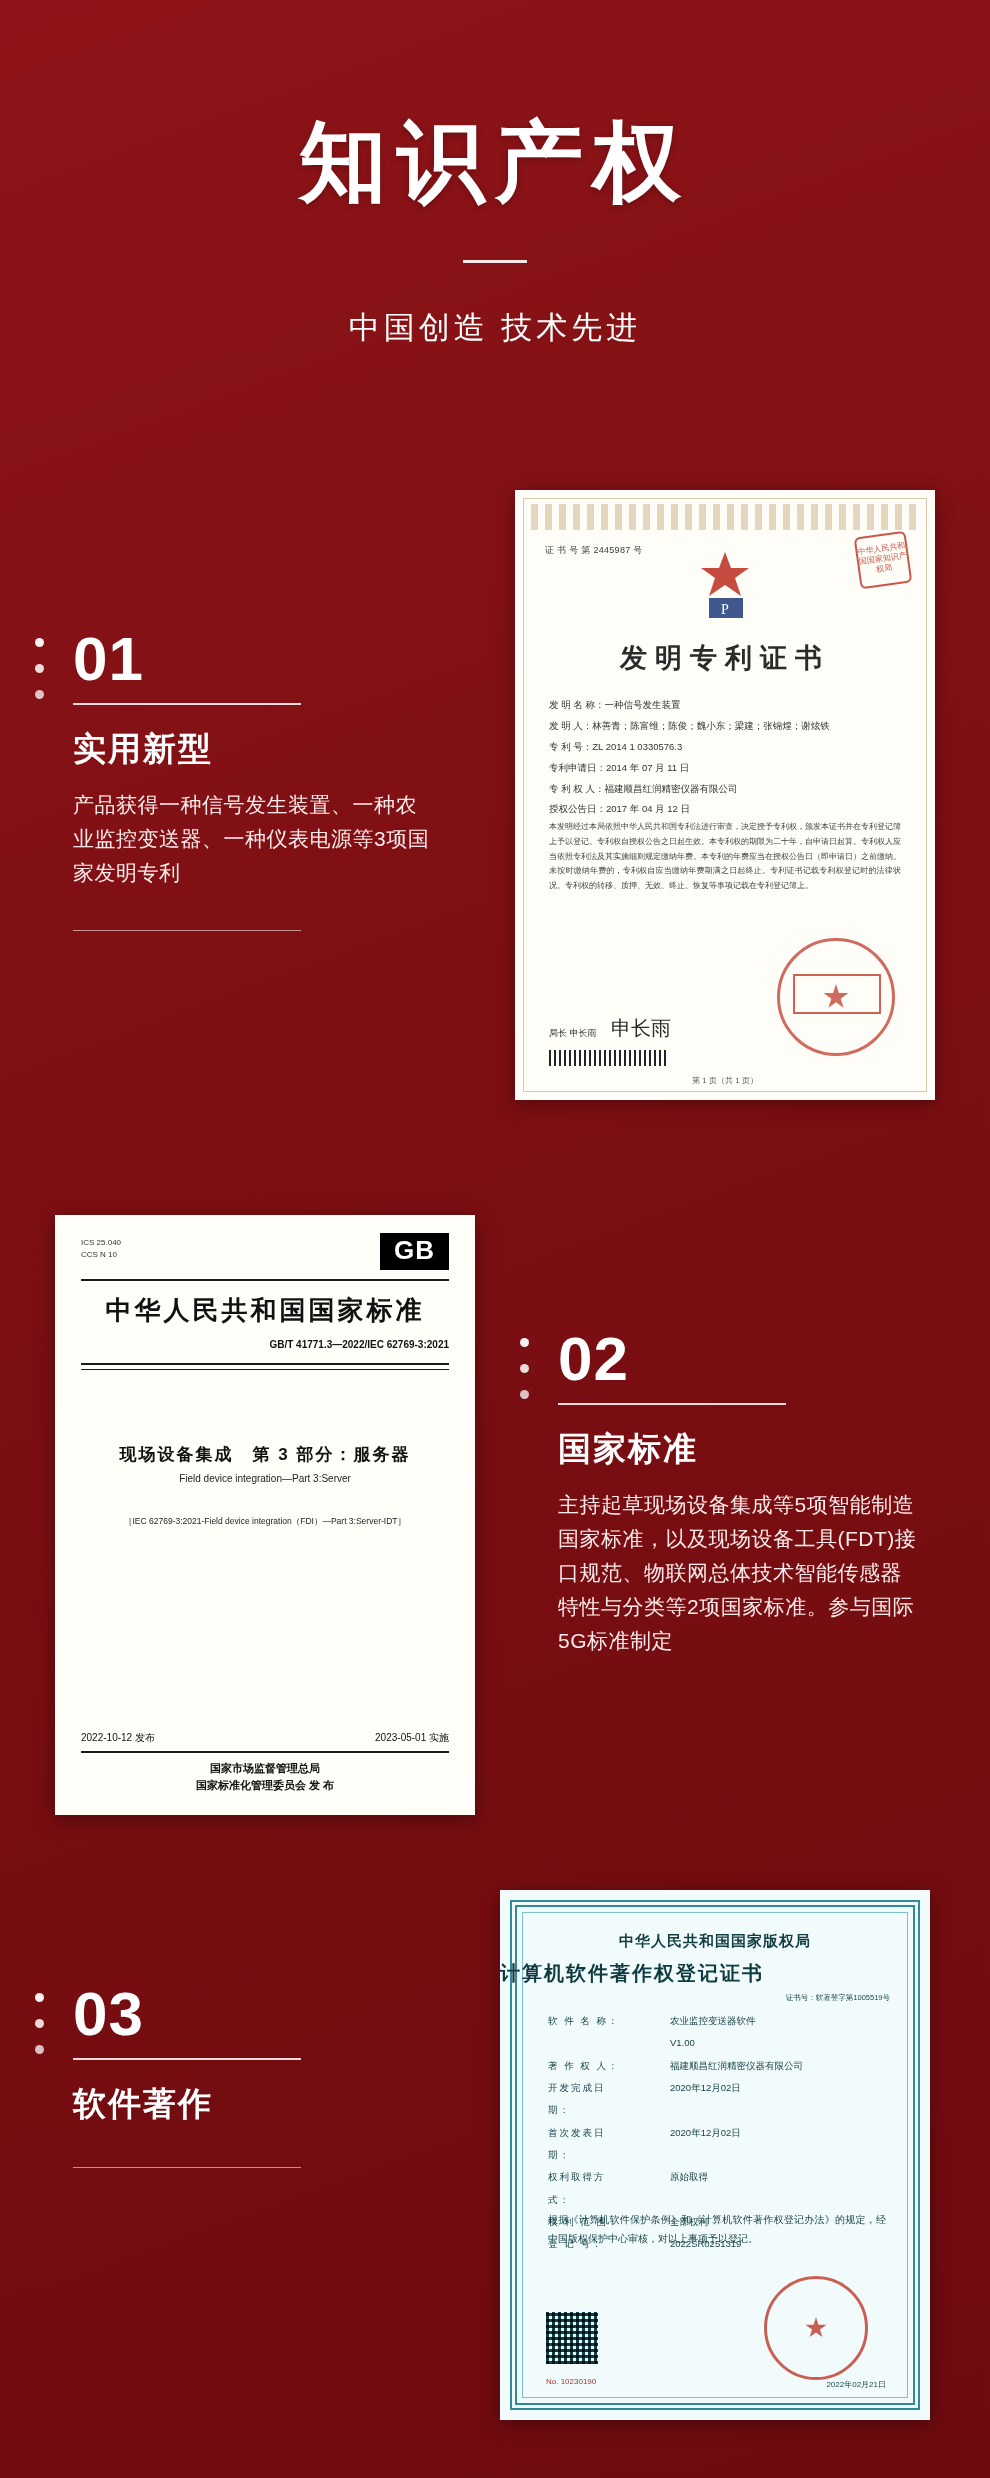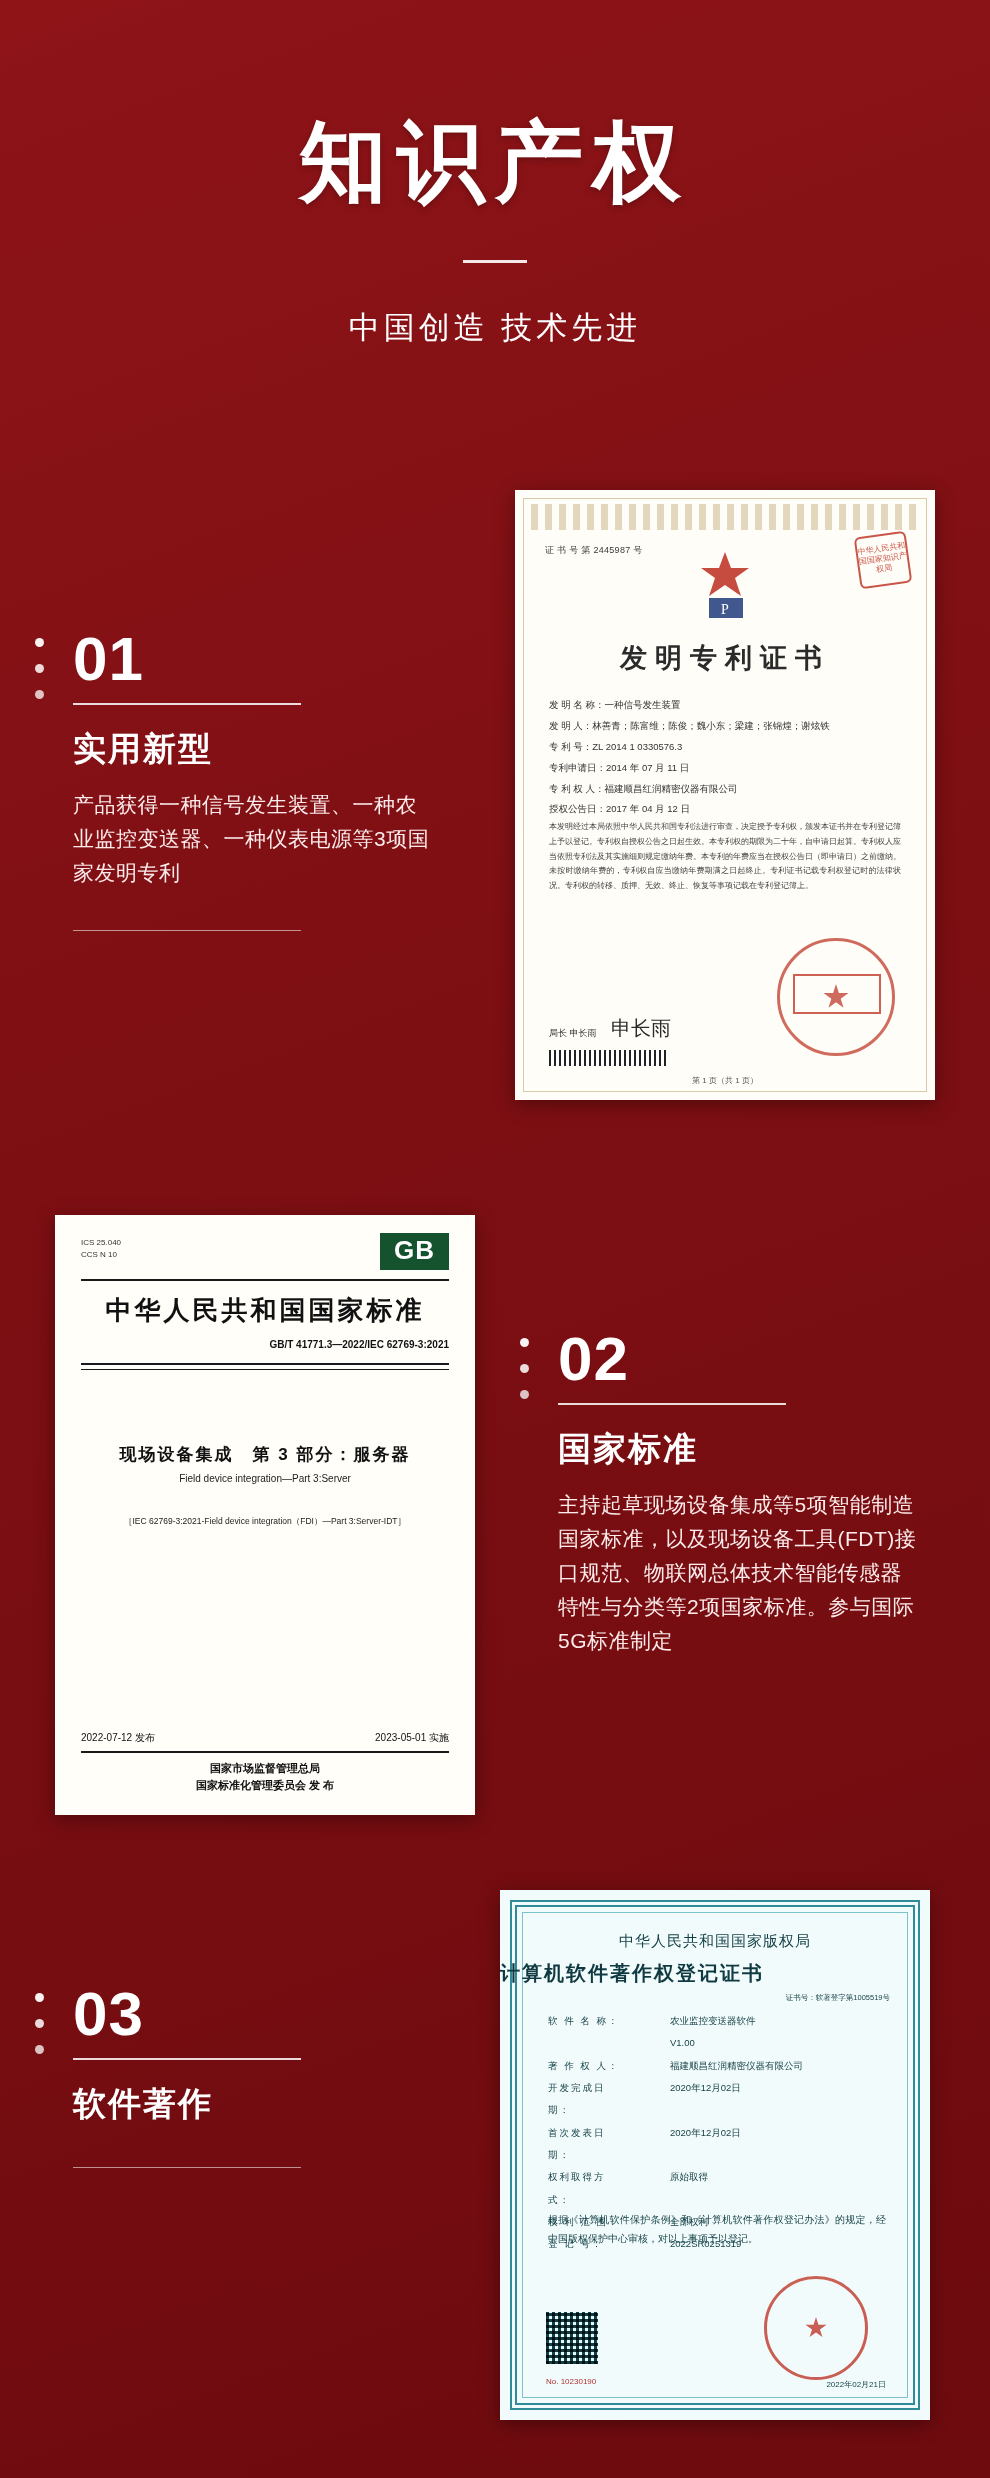--- a/index.html
+++ b/index.html
@@ -124,21 +124,21 @@
   .c1-stamp { position:absolute; right:40px; bottom:44px; width:118px; height:118px; border:3px solid #c0392b;
     border-radius:50%; opacity:.75;}
   .c1-stamp::after { content:""; position:absolute; left:50%; top:50%; width:26px; height:26px;
     transform:translate(-50%,-50%); background:#c0392b; clip-path: polygon(50% 0%,61% 35%,98% 35%,68% 57%,79% 91%,50% 70%,21% 91%,32% 57%,2% 35%,39% 35%);}
   .c1-redbox { position:absolute; right:54px; bottom:86px; width:88px; height:40px; border:2px solid #c0392b; opacity:.8;}
   .c1-foot { position:absolute; left:0; right:0; bottom:14px; text-align:center; font-size:8px; color:#555;}
 
   
   .cert2 { left: 55px; top: 1215px; width: 420px; height: 600px; padding: 18px 18px; background:#fffef9;}
   .c2-ics { position:absolute; left:26px; top:22px; font-size:8px; color:#333; line-height:1.5;}
-  .c2-gb { position:absolute; right:26px; top:18px; background:#14532d; color:#fff; font-size:26px;
+  .c2-gb { position:absolute; right:26px; top:18px; background:#000000; color:#fff; font-size:26px;
     font-weight:bold; padding:2px 14px 4px; letter-spacing:1px;}
   .c2-line { position:absolute; left:26px; right:26px; top:64px; height:2px; background:#1a1a1a;}
   .c2-title { position:absolute; left:0; right:0; top:78px; text-align:center; font-size:26px; color:#111;
     font-weight:bold; letter-spacing:3px;}
   .c2-code { position:absolute; right:26px; top:124px; font-size:10px; color:#111; font-weight:bold;}
   .c2-line2 { position:absolute; left:26px; right:26px; top:148px; height:2px; background:#1a1a1a;}
   .c2-line3 { position:absolute; left:26px; right:26px; top:154px; height:1px; background:#1a1a1a;}
   .c2-name { position:absolute; left:0; right:0; top:228px; text-align:center; font-size:17px; color:#111;
     font-weight:bold; letter-spacing:2px;}
   .c2-en { position:absolute; left:0; right:0; top:258px; text-align:center; font-size:10px; color:#222;}
@@ -148,21 +148,21 @@
     font-size:10px; color:#111;}
   .c2-bline { position:absolute; left:26px; right:26px; bottom:62px; height:2px; background:#1a1a1a;}
   .c2-issuer { position:absolute; left:0; right:0; bottom:22px; text-align:center; font-size:11px; color:#111;
     font-weight:bold; line-height:1.5;}
 
   
   .cert3 { left: 500px; top: 1890px; width: 430px; height: 530px; background:#f2fbfb; padding:16px;}
   .c3-frame { position:absolute; inset:10px; border:7px double #2e8b97; }
   .c3-frame2 { position:absolute; inset:22px; border:1px solid #7cc2c9; }
   .c3-org { position:absolute; left:0; right:0; top:42px; text-align:center; font-size:15px; color:#123f46;
-    font-weight:normal; letter-spacing:1px;}
+    font-weight:bold; letter-spacing:1px;}
   .c3-title { position:absolute; left:0; right:0; top:70px; text-align:left; font-size:20px; color:#0f3a41;
     font-weight:bold; letter-spacing:2px;}
   .c3-certno { position:absolute; right:40px; top:103px; font-size:7.5px; color:#123f46;}
   .c3-fields { position:absolute; left:48px; right:44px; top:120px; font-size:9.5px; color:#123f46; line-height:2.35;}
   .c3-fields .row { display:flex;gap:44px; }
   .c3-fields .k { width:78px; flex:none; letter-spacing:2px;}
   .c3-para { position:absolute; left:48px; right:44px; top:320px; font-size:10px; color:#123f46; line-height:1.9;
     text-align:justify;}
   .c3-qr { position:absolute; left:46px; bottom:56px; width:52px; height:52px;
     background:
@@ -237,21 +237,21 @@
     <div class="c2-gb">GB</div>
     <div class="c2-line"></div>
     <div class="c2-title">中华人民共和国国家标准</div>
     <div class="c2-code">GB/T 41771.3—2022/IEC 62769-3:2021</div>
     <div class="c2-line2"></div>
     <div class="c2-line3"></div>
     <div class="c2-name">现场设备集成　第 3 部分：服务器</div>
     <div class="c2-en">Field device integration—Part 3:Server</div>
     <div class="c2-idt">［IEC 62769-3:2021-Field device integration（FDI）—Part 3:Server-IDT］</div>
     <div class="c2-dates">
-      <span>2022-07-12 发布</span>
+      <span>2022-10-12 发布</span>
       <span>2023-05-01 实施</span>
     </div>
     <div class="c2-bline"></div>
     <div class="c2-issuer" style="white-space:pre-line">国家市场监督管理总局
 国家标准化管理委员会  发 布</div>
   </div>
 
   <div class="info" style="left:520px; top:1330px;">
     <div class="dots">
         <i></i>

